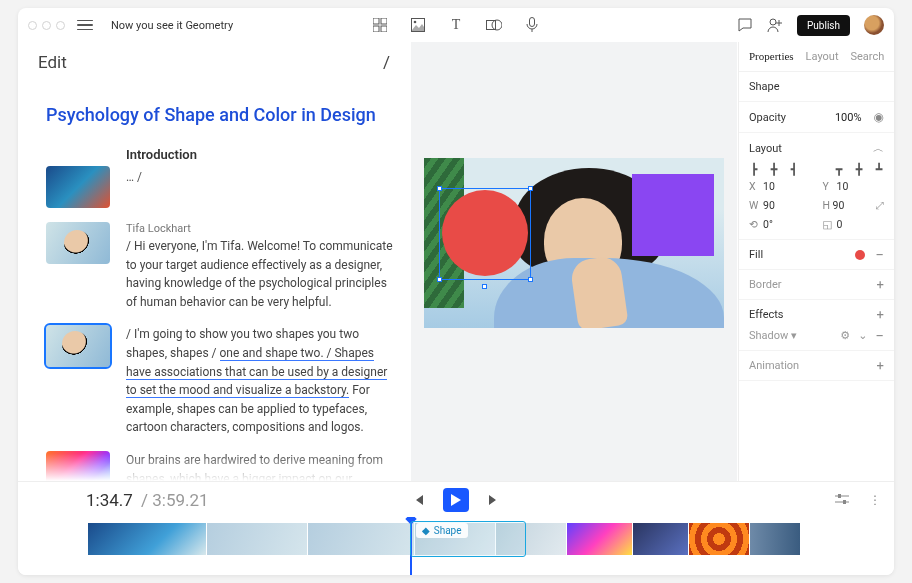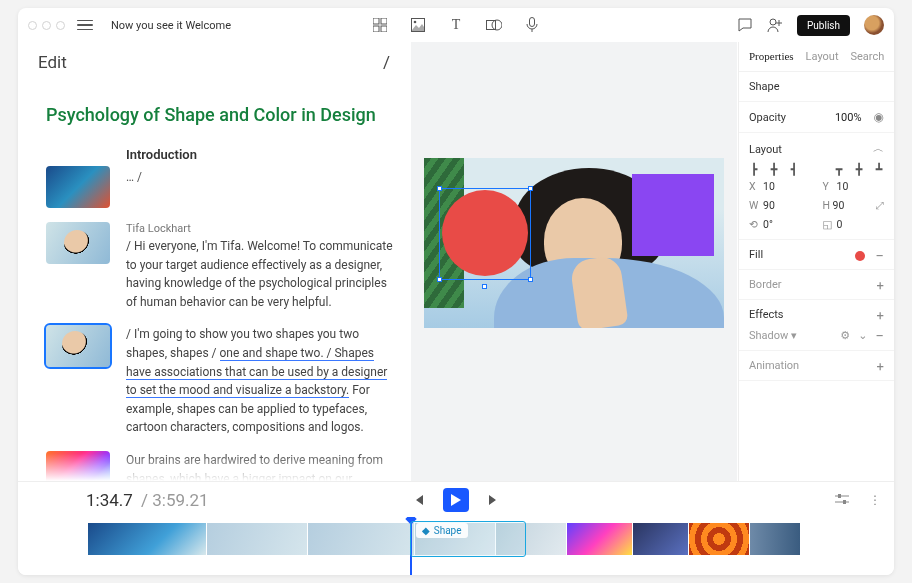--- a/index.html
+++ b/index.html
@@ -45,21 +45,21 @@
   .avatar { width:20px; height:20px; border-radius:50%; background: radial-gradient(circle at 40% 40%, #d8a060 0 40%, #8a5030 60% 100%); }
   
   .main-row { flex:1; display:flex; min-height:0; }
   
   .left-col {
     width: 392px;
     display:flex; flex-direction:column;
     position: relative;
   }
   .edit-crumb { display:flex; justify-content:space-between; padding:10px 20px; font-size:17px; color:#444; }
-  .page-title { font-size:18px; font-weight:500; color:#15803d; padding: 22px 28px 14px 28px; }
+  .page-title { font-size:18px; font-weight:500; color:#1d4ed8; padding: 22px 28px 14px 28px; }
   .script-area { flex:1; overflow:hidden; padding: 0 16px 0 28px;}
   .section-heading { font-size:13px; font-weight:600; color:#333; margin: 8px 0 4px 80px; }
   .ellips { font-size:12px; color:#555; margin: 4px 0 12px 80px; }
   .block { display:flex; gap:16px; margin-bottom:14px; }
   .thumb { flex:0 0 64px; height:42px; border-radius:4px; background:#ccc; }
   .thumb1 { background: linear-gradient(135deg,#1a4a8a,#2a90c0 50%,#e05030); }
   .thumb2 { background: linear-gradient(120deg,#cfe3e7,#8fb9d6); position:relative; }
   .face-mini { position:absolute; left:18px; top:8px; width:26px; height:26px; border-radius:50% 50% 48% 48%; background: radial-gradient(circle at 45% 40%, #eac9a8 0 55%, #000 60% 62%, transparent 63%);}
   .thumb3sel { outline:2px solid #1976ff; border-radius:4px; position:relative; background: linear-gradient(120deg,#cfe3e7,#8fb9d6);}
   .thumb4 { background: linear-gradient(135deg,#ff7a3a,#ff3a7a 35%,#6a3aff 70%,#3ad2ff); filter: saturate(1.2);}
@@ -102,21 +102,21 @@
     width: 156px;
     border-left:1px solid #eee;
     background:#fff;
     display:flex; flex-direction:column;
     font-size:11px;
   }
   .tabs { display:flex; gap:12px; padding:8px 10px; border-bottom:1px solid #f1f1f1;}
   .tab { color:#999; cursor:pointer;}
   .tab.active { color:#222; font-weight:500;font-family:Liberation Serif, serif;}
   .panel-section { padding:8px 10px; border-bottom:1px solid #f3f3f3; }
-  .row { display:flex; justify-content:space-between; align-items:flex-end; }
+  .row { display:flex; justify-content:space-between; align-items:center; }
   .section-title { font-size:11px; color:#333; }
   .muted { color:#999; }
   .mini-icons { display:flex; gap:10px; align-items:center; color:#555;}
   .mini { width:10px; height:10px; display:inline-flex; align-items:center; justify-content:center;}
   .coord-grid { display:grid; grid-template-columns: 1fr 1fr; gap:6px 12px; margin-top:6px;}
   .coord { display:flex; gap:4px; align-items:center; font-size:10.5px; color:#333;}
   .coord .lbl { color:#888; width:10px;}
   .fill-dot { width:10px; height:10px; border-radius:50%; background:#e84b47;}
   .plus { color:#888; cursor:pointer; font-size:13px; line-height:10px;}
   .minus { color:#888; cursor:pointer; font-size:15px; line-height:8px;}
@@ -186,21 +186,21 @@
     <div class="traffic">
       <div class="dot"></div>
       <div class="dot"></div>
       <div class="dot"></div>
     </div>
     <div class="hamburger">
       <span></span>
         <span></span>
         <span></span>
     </div>
-    <div class="doc-title">Now you see it Welcome</div>
+    <div class="doc-title">Now you see it Geometry</div>
 
     <div class="tool-icons">
       <div class="ticon">
         <svg width="14" height="14" viewBox="0 0 14 14">
             <rect x="0" y="0" width="6" height="6" fill="none" stroke="#555"></rect>
             <rect x="8" y="0" width="6" height="6" fill="none" stroke="#555"></rect>
             <rect x="0" y="8" width="6" height="6" fill="none" stroke="#555"></rect>
             <rect x="8" y="8" width="6" height="6" fill="none" stroke="#555"></rect>
           </svg>
       </div>

